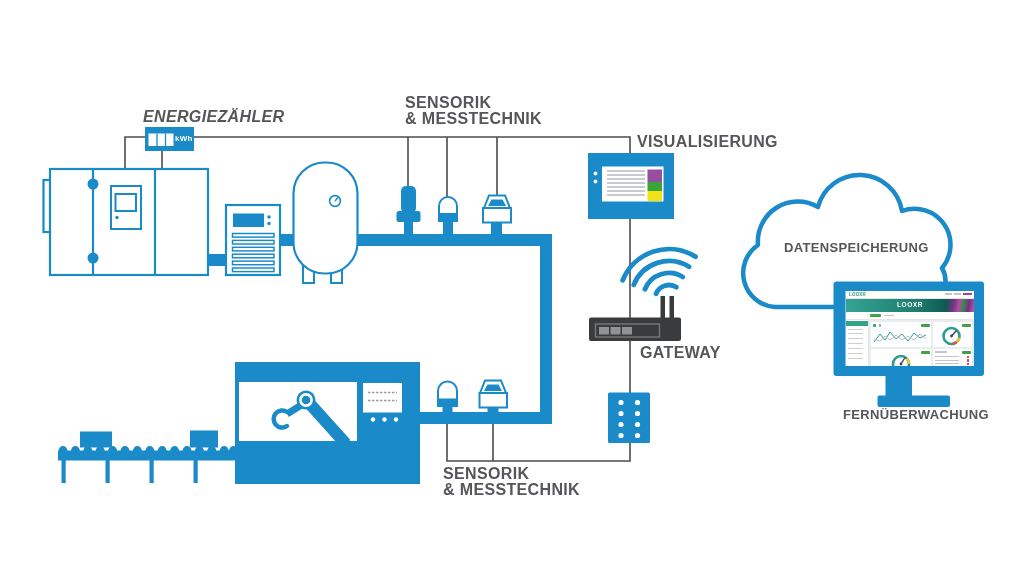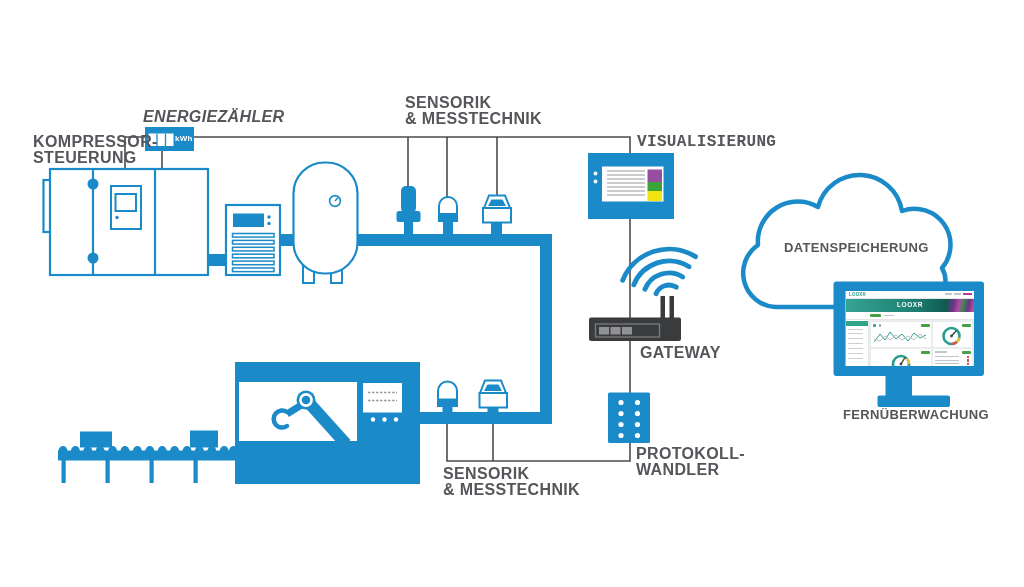--- a/index.html
+++ b/index.html
@@ -243,37 +243,29 @@
   </g>
 
   <g>
     <rect x="885.5" y="374" width="26.5" height="24" fill="#1b8ac9"></rect>
     <rect x="877.5" y="395.5" width="72.5" height="11.5" rx="2" fill="#1b8ac9"></rect>
     <rect x="833.5" y="281.5" width="150.5" height="94.5" rx="3" fill="#1b8ac9"></rect>
     <rect x="845.5" y="291" width="128.5" height="75" fill="#f4f6f6"></rect>
   </g>
 </svg>
 
-<div class="label" style="left:33px;top:134px;">
-  <div>KOMPRESSOR-</div>
-  <div>STEUERUNG</div>
-</div>
 <div class="label" style="left:143px;top:109px;font-style:italic;">ENERGIEZÄHLER</div>
 <span class="kwh">kWh</span>
 <div class="label" style="left:405px;top:95px;">
   <div>SENSORIK</div>
   <div>&amp; MESSTECHNIK</div>
 </div>
-<div class="label" style="left:637px;top:134px;font-family:Liberation Mono, monospace;">VISUALISIERUNG</div>
+<div class="label" style="left:637px;top:134px;">VISUALISIERUNG</div>
 <div class="label big" style="left:784px;top:240px;">DATENSPEICHERUNG</div>
 <div class="label" style="left:633px;top:345px;margin-left:7px;">GATEWAY</div>
-<div class="label" style="left:636px;top:446px;">
-  <div>PROTOKOLL-</div>
-  <div>WANDLER</div>
-</div>
 <div class="label" style="left:443px;top:466px;">
   <div>SENSORIK</div>
   <div>&amp; MESSTECHNIK</div>
 </div>
 <div class="label big" style="left:843px;top:407px;">FERNÜBERWACHUNG</div>
 
 <div class="dash">
   <div class="dash-top">
     <span class="dash-logo">LOOXR</span>
     <span class="dash-top-right">

